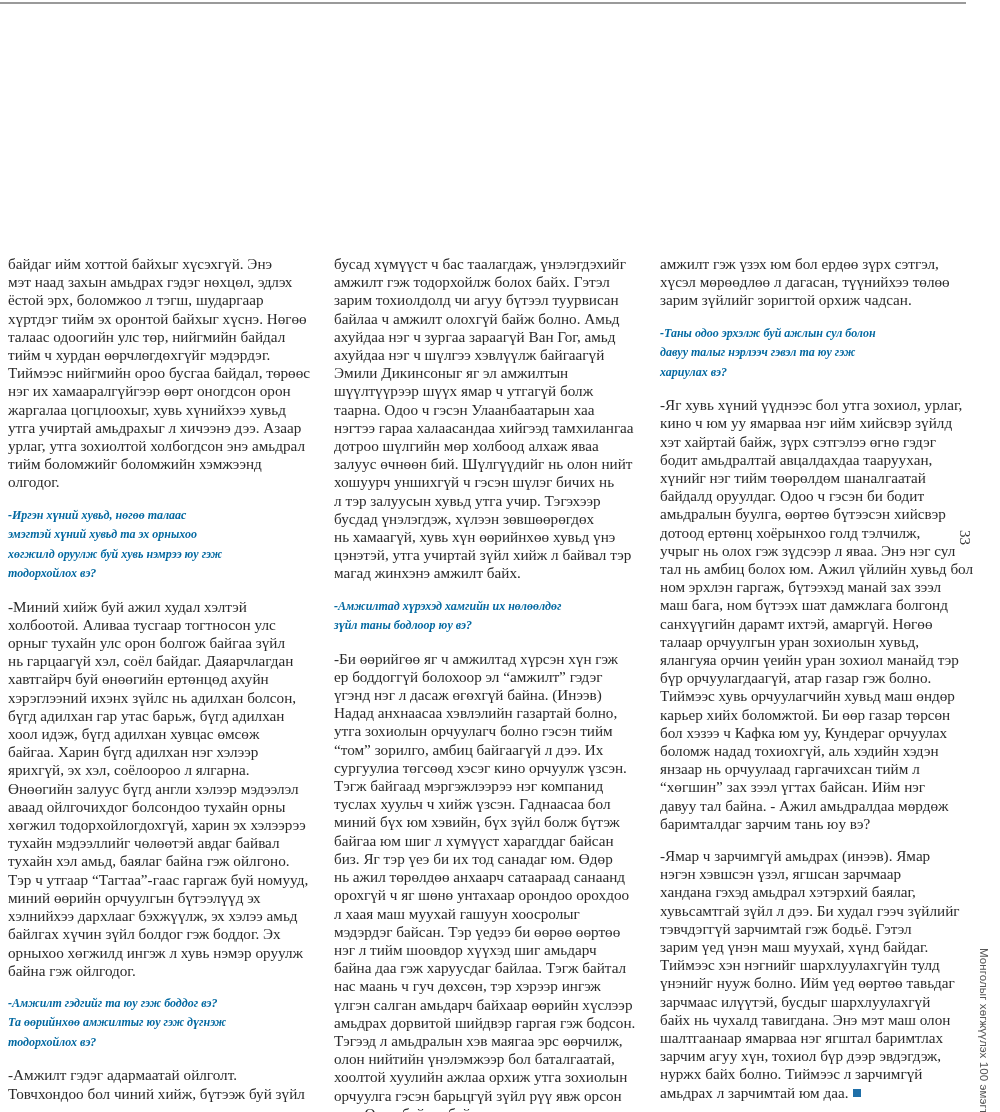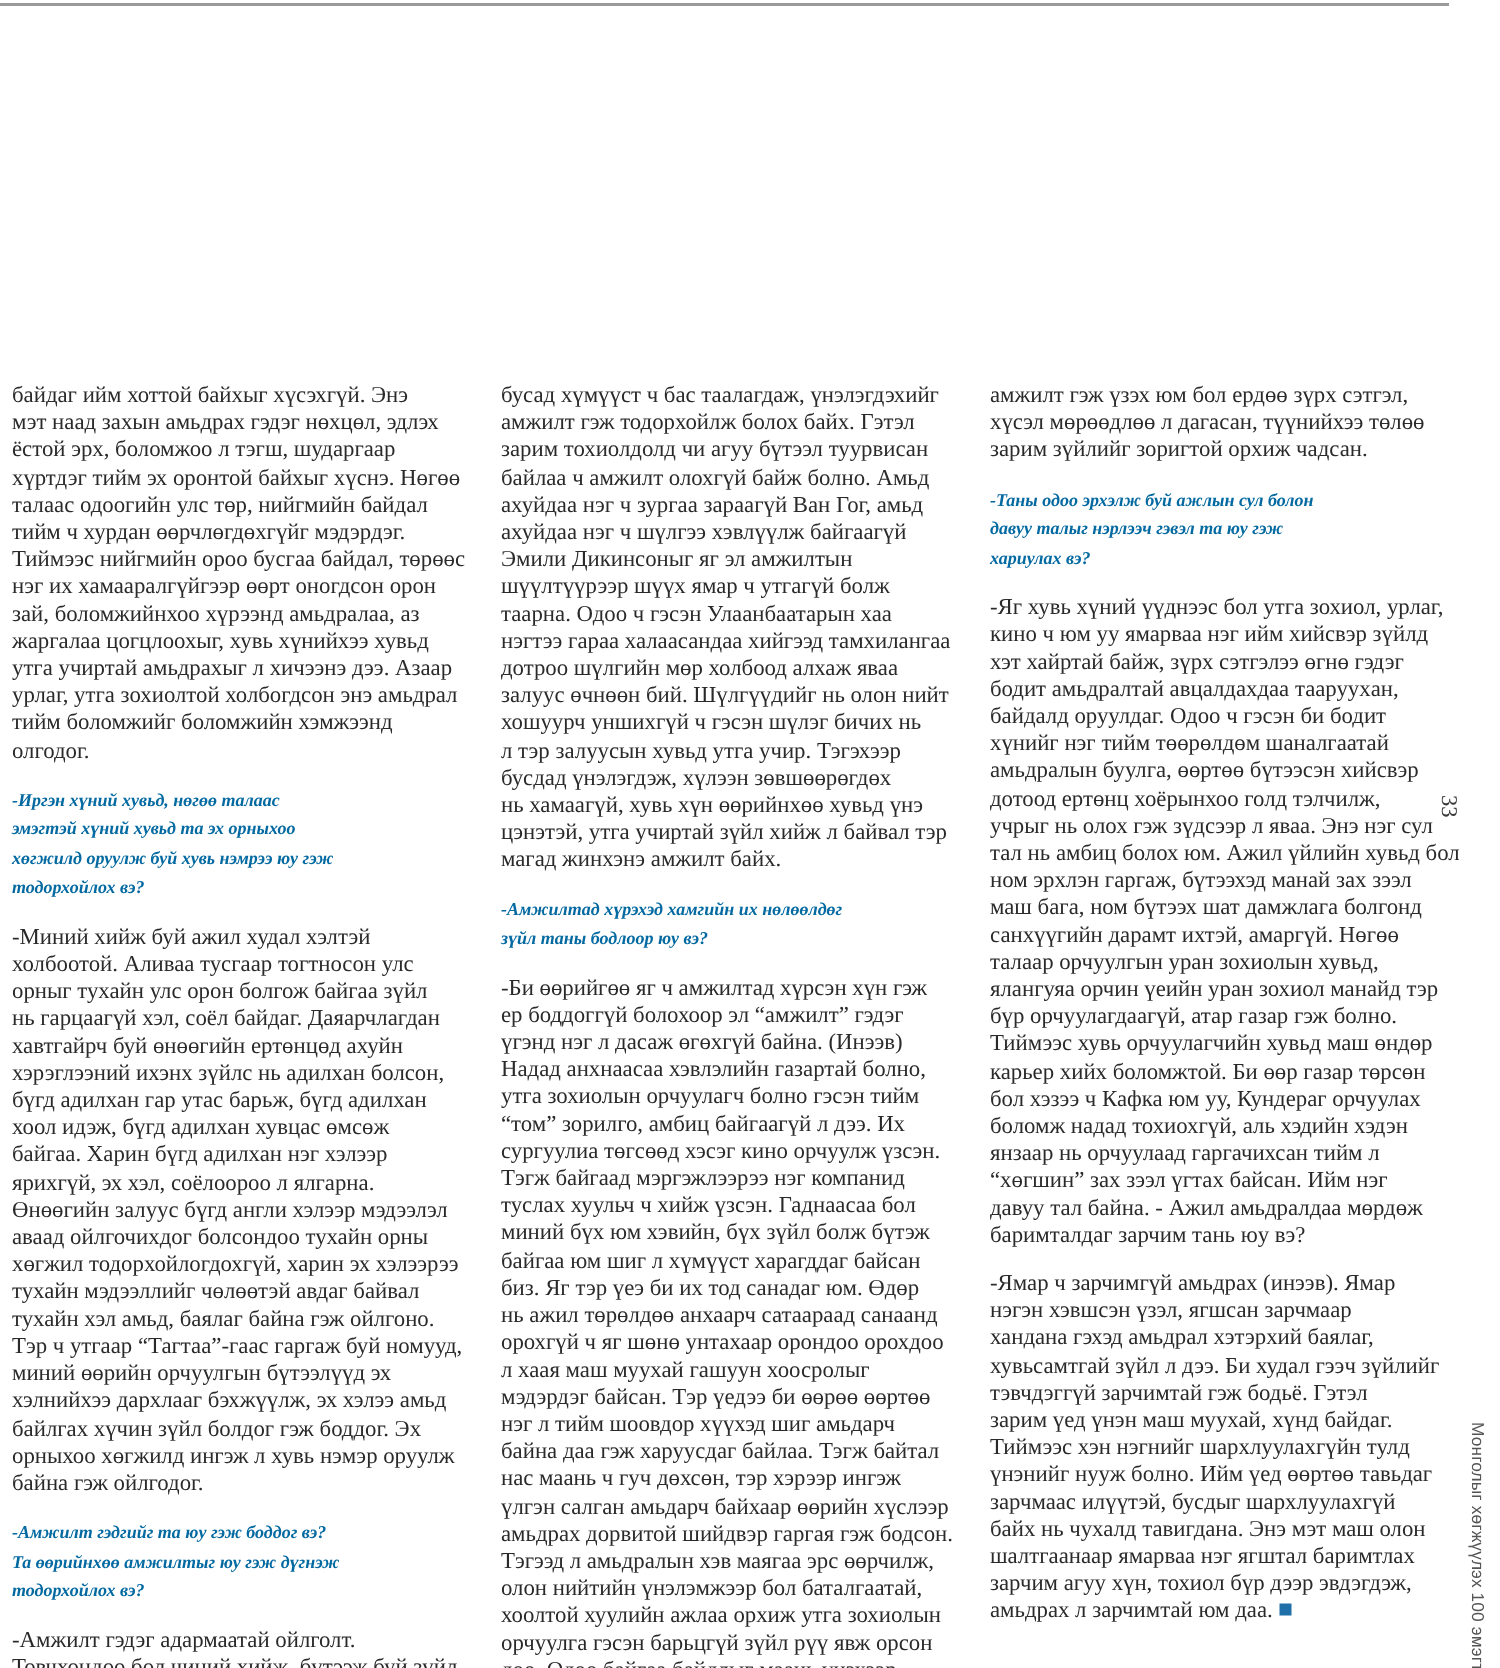--- a/index.html
+++ b/index.html
@@ -37,21 +37,20 @@
 <div class="col col-1">
     <div class="para">
       <span class="line">байдаг ийм хоттой байхыг хүсэхгүй. Энэ</span>
       <span class="line">мэт наад захын амьдрах гэдэг нөхцөл, эдлэх</span>
       <span class="line">ёстой эрх, боломжоо л тэгш, шударгаар</span>
       <span class="line">хүртдэг тийм эх оронтой байхыг хүснэ. Нөгөө</span>
       <span class="line">талаас одоогийн улс төр, нийгмийн байдал</span>
       <span class="line">тийм ч хурдан өөрчлөгдөхгүйг мэдэрдэг.</span>
       <span class="line">Тиймээс нийгмийн ороо бусгаа байдал, төрөөс</span>
       <span class="line">нэг их хамааралгүйгээр өөрт оногдсон орон</span>
-      <span class="line">зай, боломжийнхоо хүрээнд амьдралаа, аз</span>
       <span class="line">жаргалаа цогцлоохыг, хувь хүнийхээ хувьд</span>
       <span class="line">утга учиртай амьдрахыг л хичээнэ дээ. Азаар</span>
       <span class="line">урлаг, утга зохиолтой холбогдсон энэ амьдрал</span>
       <span class="line">тийм боломжийг боломжийн хэмжээнд</span>
       <span class="line">олгодог.</span>
     </div>
     <div class="para q">
       <span class="line">-Иргэн хүний хувьд, нөгөө талаас</span>
       <span class="line">эмэгтэй хүний хувьд та эх орныхоо</span>
       <span class="line">хөгжилд оруулж буй хувь нэмрээ юу гэж</span>
@@ -153,22 +152,22 @@
     <div class="para q">
       <span class="line">-Таны одоо эрхэлж буй ажлын сул болон</span>
       <span class="line">давуу талыг нэрлээч гэвэл та юу гэж</span>
       <span class="line">хариулах вэ?</span>
     </div>
     <div class="para">
       <span class="line">-Яг хувь хүний үүднээс бол утга зохиол, урлаг,</span>
       <span class="line">кино ч юм уу ямарваа нэг ийм хийсвэр зүйлд</span>
       <span class="line">хэт хайртай байж, зүрх сэтгэлээ өгнө гэдэг</span>
       <span class="line">бодит амьдралтай авцалдахдаа таарууxан,</span>
+      <span class="line">хүнийг нэг тийм төөрөлдөм шаналгаатай</span>
       <span class="line">байдалд оруулдаг. Одоо ч гэсэн би бодит</span>
-      <span class="line">хүнийг нэг тийм төөрөлдөм шаналгаатай</span>
       <span class="line">амьдралын буулга, өөртөө бүтээсэн хийсвэр</span>
       <span class="line">дотоод ертөнц хоёрынхоо голд тэлчилж,</span>
       <span class="line">учрыг нь олох гэж зүдсээр л яваа. Энэ нэг сул</span>
       <span class="line">тал нь амбиц болох юм. Ажил үйлийн хувьд бол</span>
       <span class="line">ном эрхлэн гаргаж, бүтээхэд манай зах зээл</span>
       <span class="line">маш бага, ном бүтээх шат дамжлага болгонд</span>
       <span class="line">санхүүгийн дарамт ихтэй, амаргүй. Нөгөө</span>
       <span class="line">талаар орчуулгын уран зохиолын хувьд,</span>
       <span class="line">ялангуяа орчин үеийн уран зохиол манайд тэр</span>
       <span class="line">бүр орчуулагдаагүй, атар газар гэж болно.</span>
@@ -187,18 +186,19 @@
       <span class="line">хандана гэхэд амьдрал хэтэрхий баялаг,</span>
       <span class="line">хувьсамтгай зүйл л дээ. Би худал гээч зүйлийг</span>
       <span class="line">тэвчдэггүй зарчимтай гэж бодьё. Гэтэл</span>
       <span class="line">зарим үед үнэн маш муухай, хүнд байдаг.</span>
       <span class="line">Тиймээс хэн нэгнийг шархлуулахгүйн тулд</span>
       <span class="line">үнэнийг нууж болно. Ийм үед өөртөө тавьдаг</span>
       <span class="line">зарчмаас илүүтэй, бусдыг шархлуулахгүй</span>
       <span class="line">байх нь чухалд тавигдана. Энэ мэт маш олон</span>
       <span class="line">шалтгаанаар ямарваа нэг ягштал баримтлах</span>
       <span class="line">зарчим агуу хүн, тохиол бүр дээр эвдэгдэж,</span>
+      <span class="line">нуржх байх болно. Тиймээс л зарчимгүй</span>
       <span class="line">амьдрах л зарчимтай юм даа.<span class="end-mark" style="background: rgb(31, 111, 168);"></span></span>
     </div>
   </div>
 
 <div class="page-number">33</div>
 <div class="running-title">Монголыг хөгжүүлэх 100 эмэгтэй</div>
 
 </body></html>

